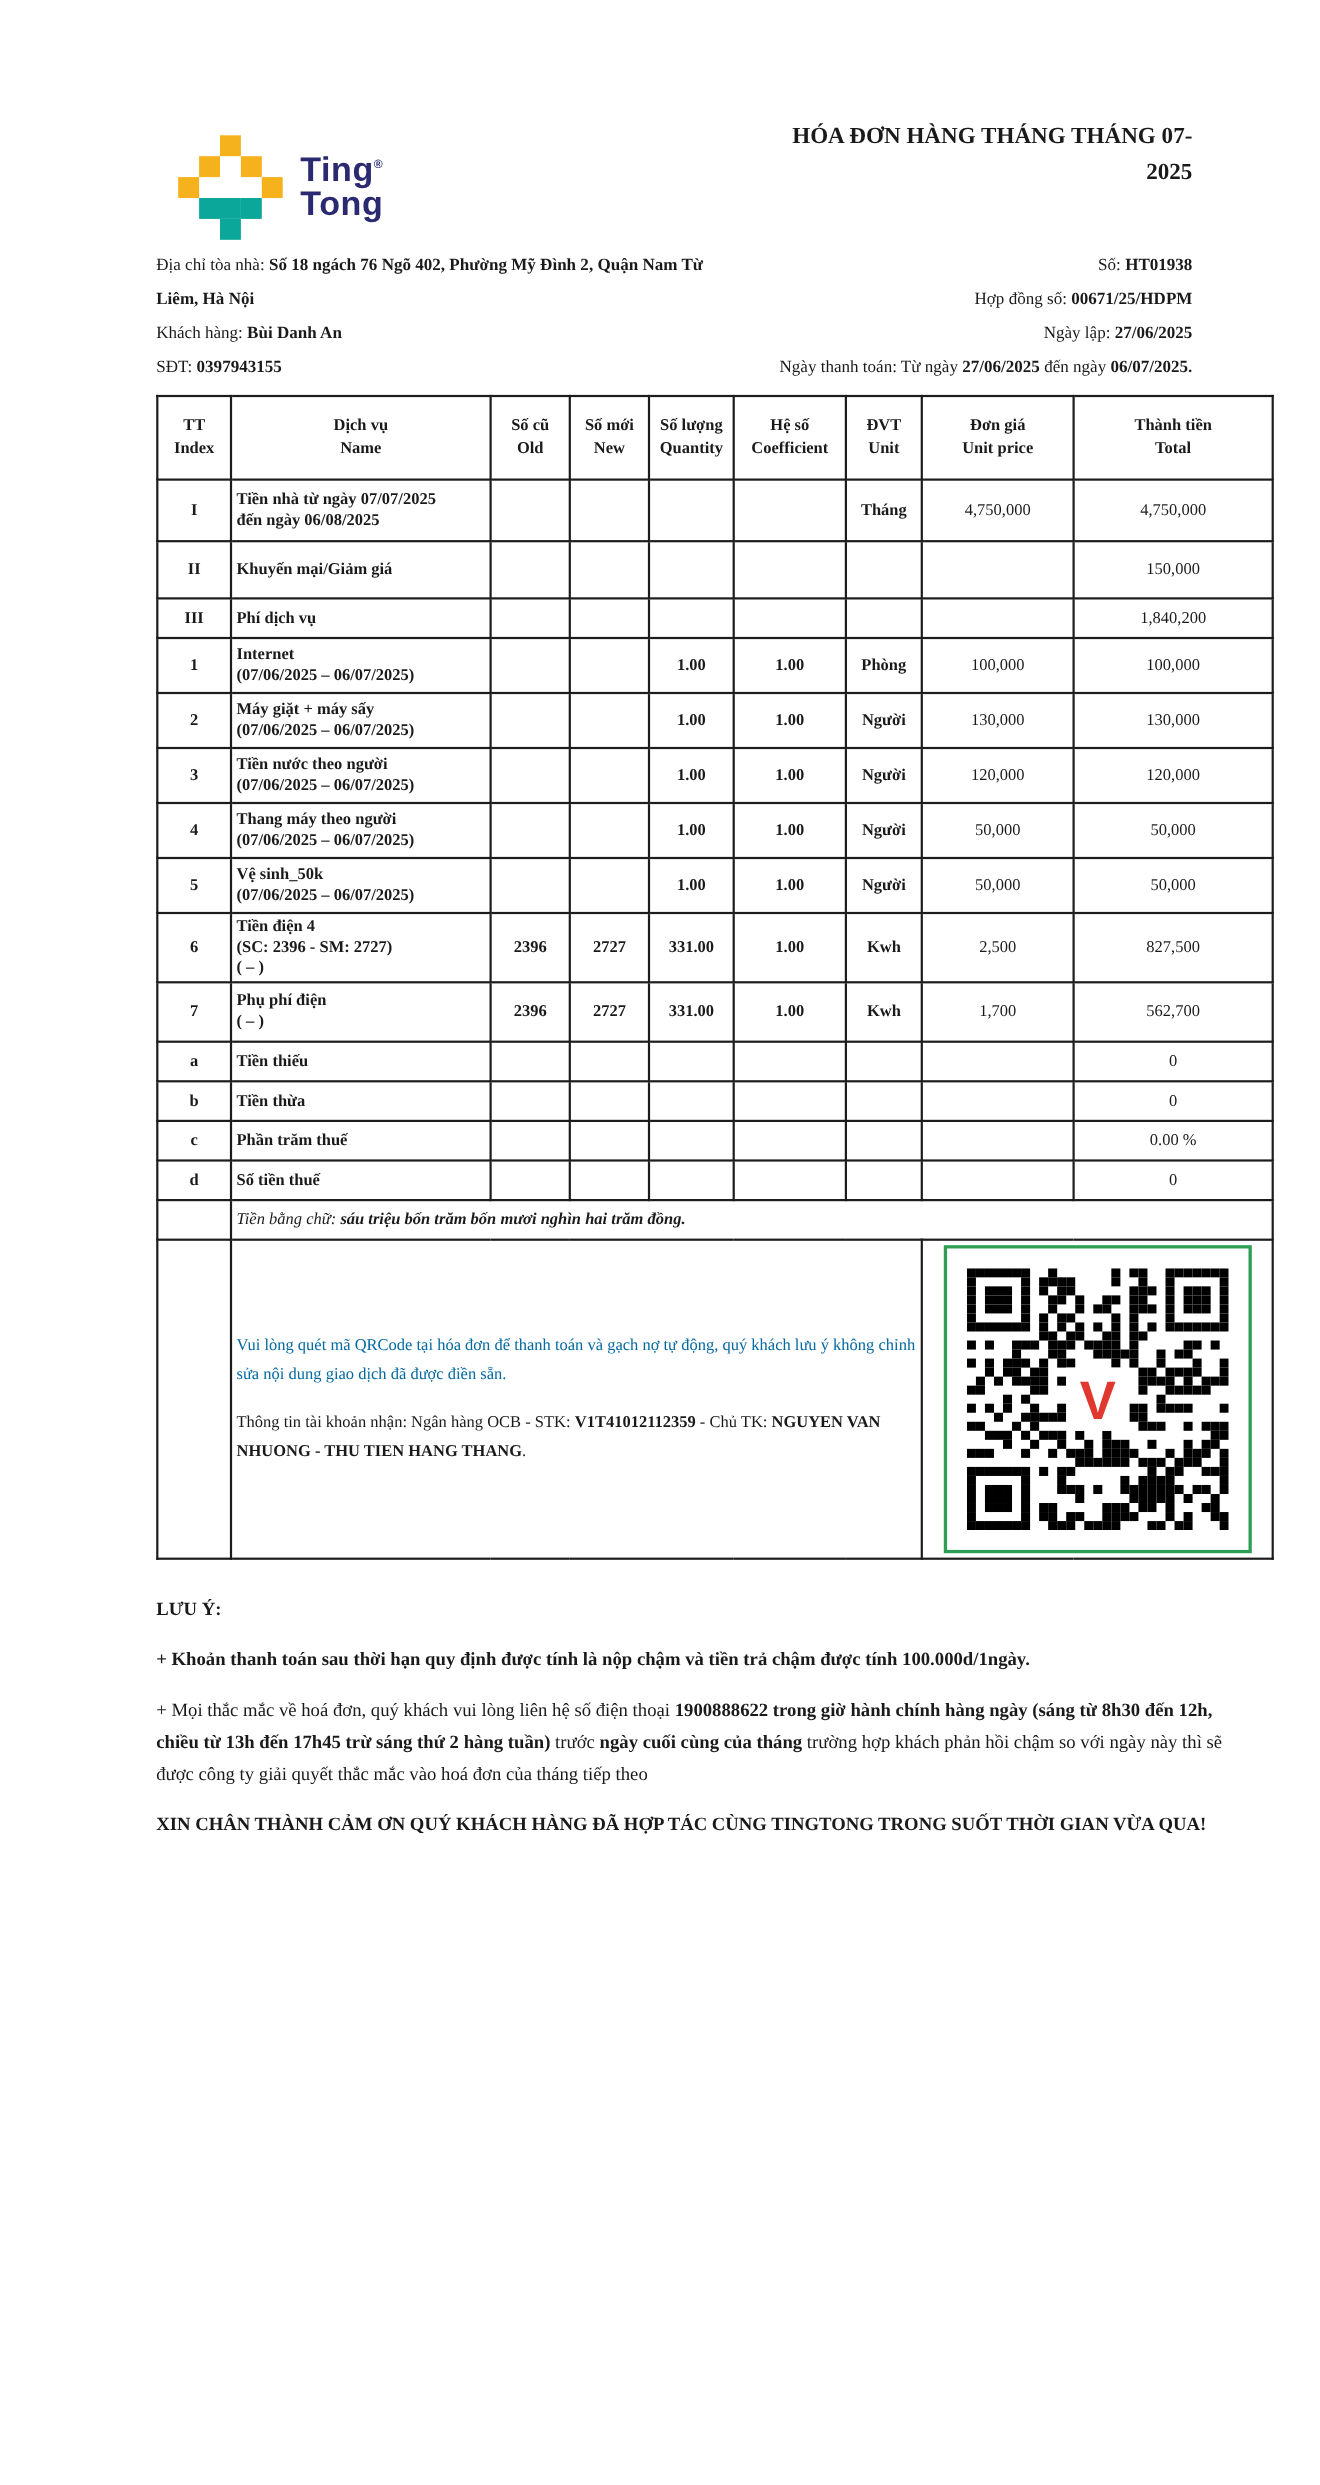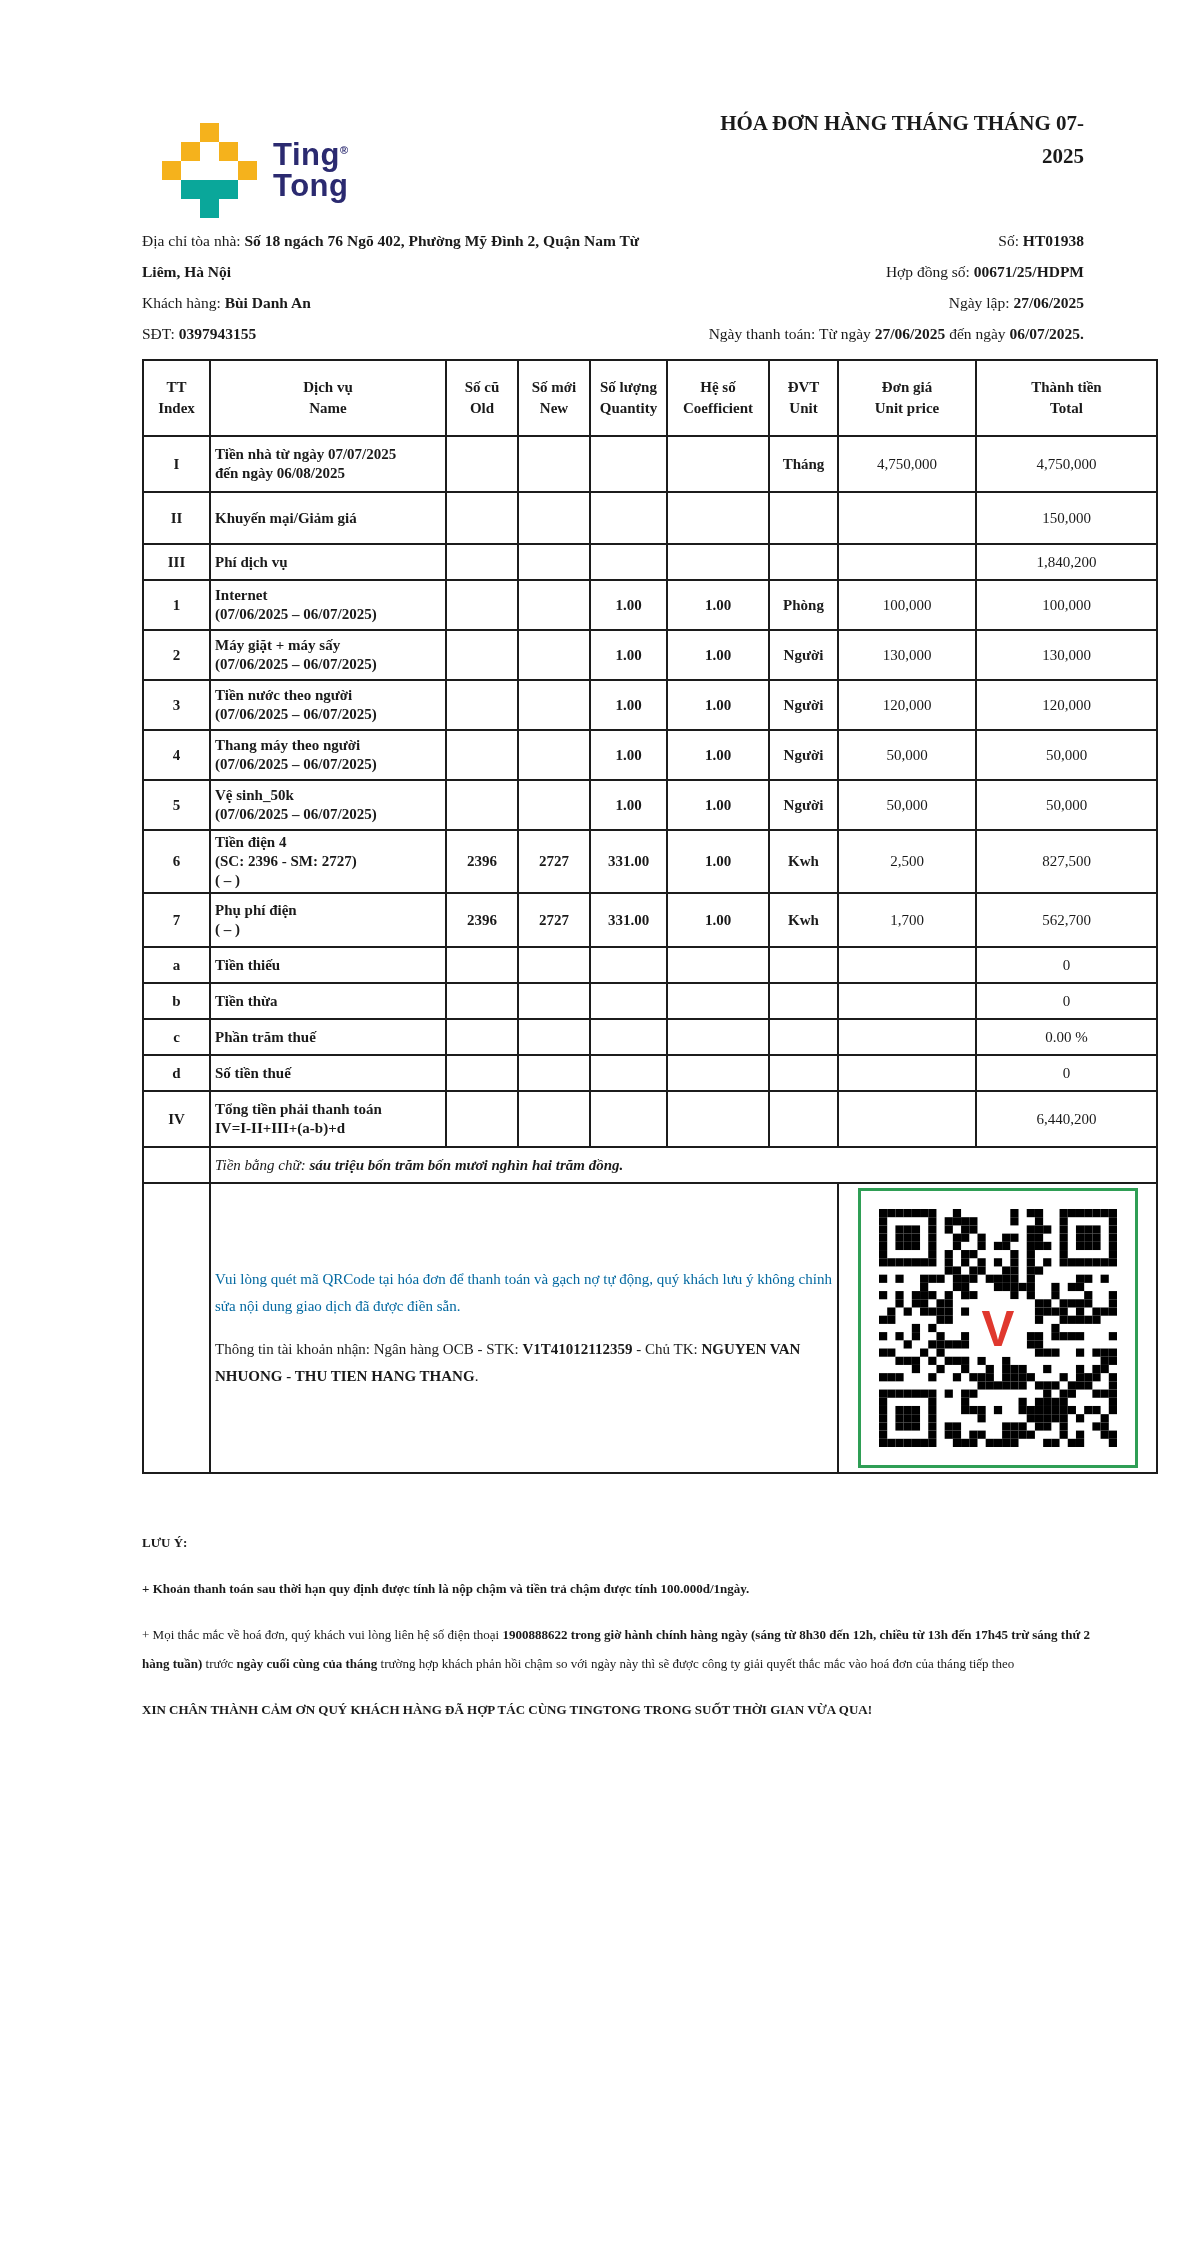--- a/index.html
+++ b/index.html
@@ -34,21 +34,21 @@
   td.r{text-align:center;font-weight:normal;padding-right:9px;}
   td.name-cell{text-align:left;font-weight:bold;padding-left:8px;line-height:19px;}
   td.words-cell{font-style:italic;font-weight:normal;padding-left:12px;font-size:15.5px;}
   td.qrtext-cell{font-weight:normal;padding:0 14px;line-height:27px;font-size:15.5px;}
   .red-note{color:#0369a1;margin-bottom:16px;}
   td.qr-cell{padding:0;}
   .qr-frame{width:274px;height:274px;border:3px solid #2f9e55;margin:0 auto;display:flex;
             align-items:center;justify-content:center;background:#fff;}
 
   
-  .notes{margin-top:54px;font-size:13px;line-height:29px;padding-right:36px;box-sizing:border-box;}
+  .notes{margin-top:30px;font-size:17px;line-height:29px;padding-right:36px;box-sizing:border-box;}
   .notes p{margin:0 0 17px 0;}
 </style>
 </head>
 <body>
 
 <div class="page">
   <div class="content">
 
     <div class="header-row">
       <div class="logo">
@@ -354,34 +354,20 @@
             </td>
         <td></td>
             <td></td>
             <td></td>
             <td></td>
             <td></td>
             <td></td>
         <td class="r">0</td>
       </tr>
 
-      <tr style="height:56px">
-        <td class="c">IV</td>
-        <td class="name-cell">
-              <div>Tổng tiền phải thanh toán</div>
-              <div>IV=I-II+III+(a-b)+d</div>
-            </td>
-        <td></td>
-            <td></td>
-            <td></td>
-            <td></td>
-            <td></td>
-            <td></td>
-        <td class="r">6,440,200</td>
-      </tr>
 
       <tr style="height:36px">
         <td></td>
         <td class="words-cell" colspan="8">
           <span>Tiền bằng chữ: </span><span class="b">sáu triệu bốn trăm bốn mươi nghìn hai trăm đồng.</span>
         </td>
       </tr>
 
       <tr style="height:290px">
         <td></td>

